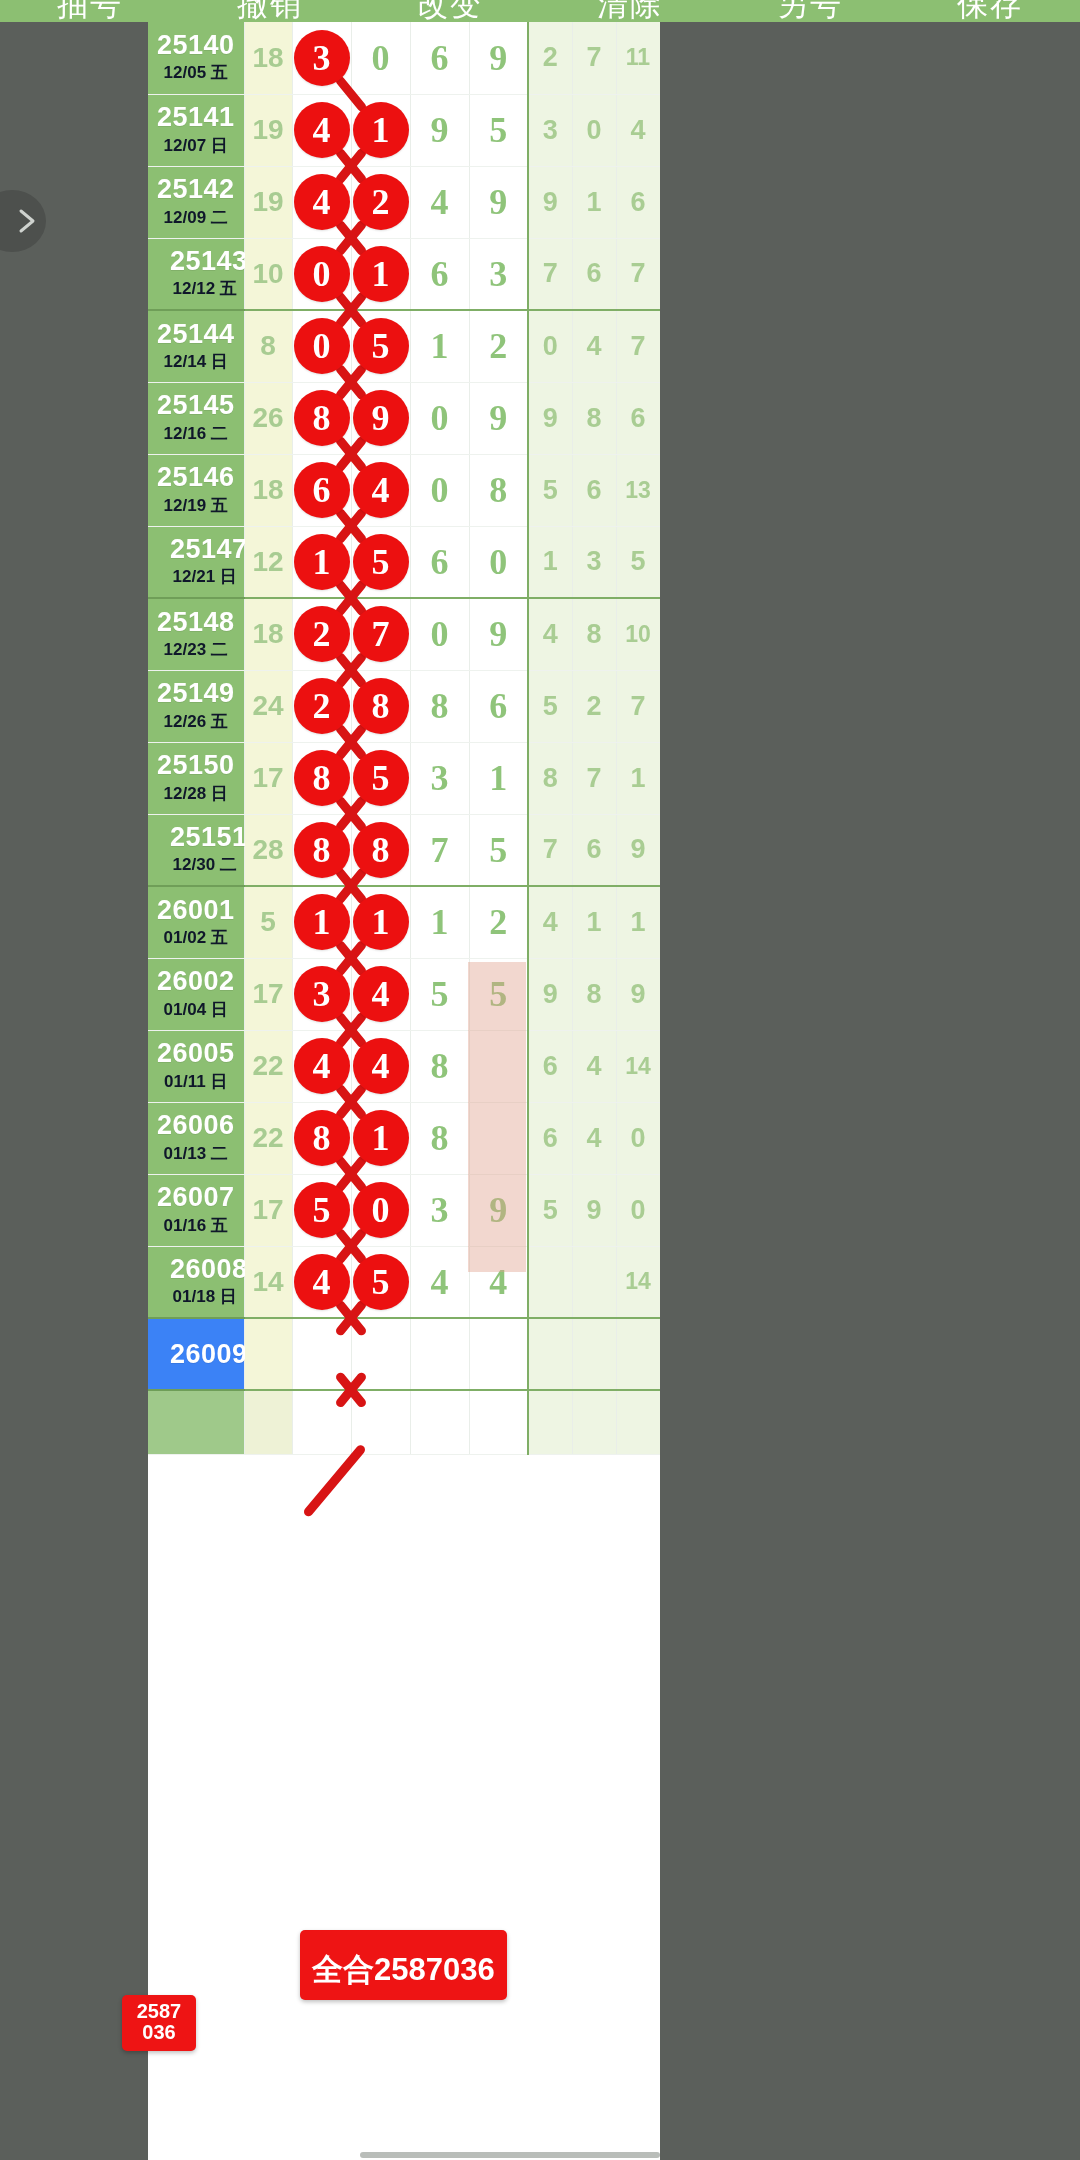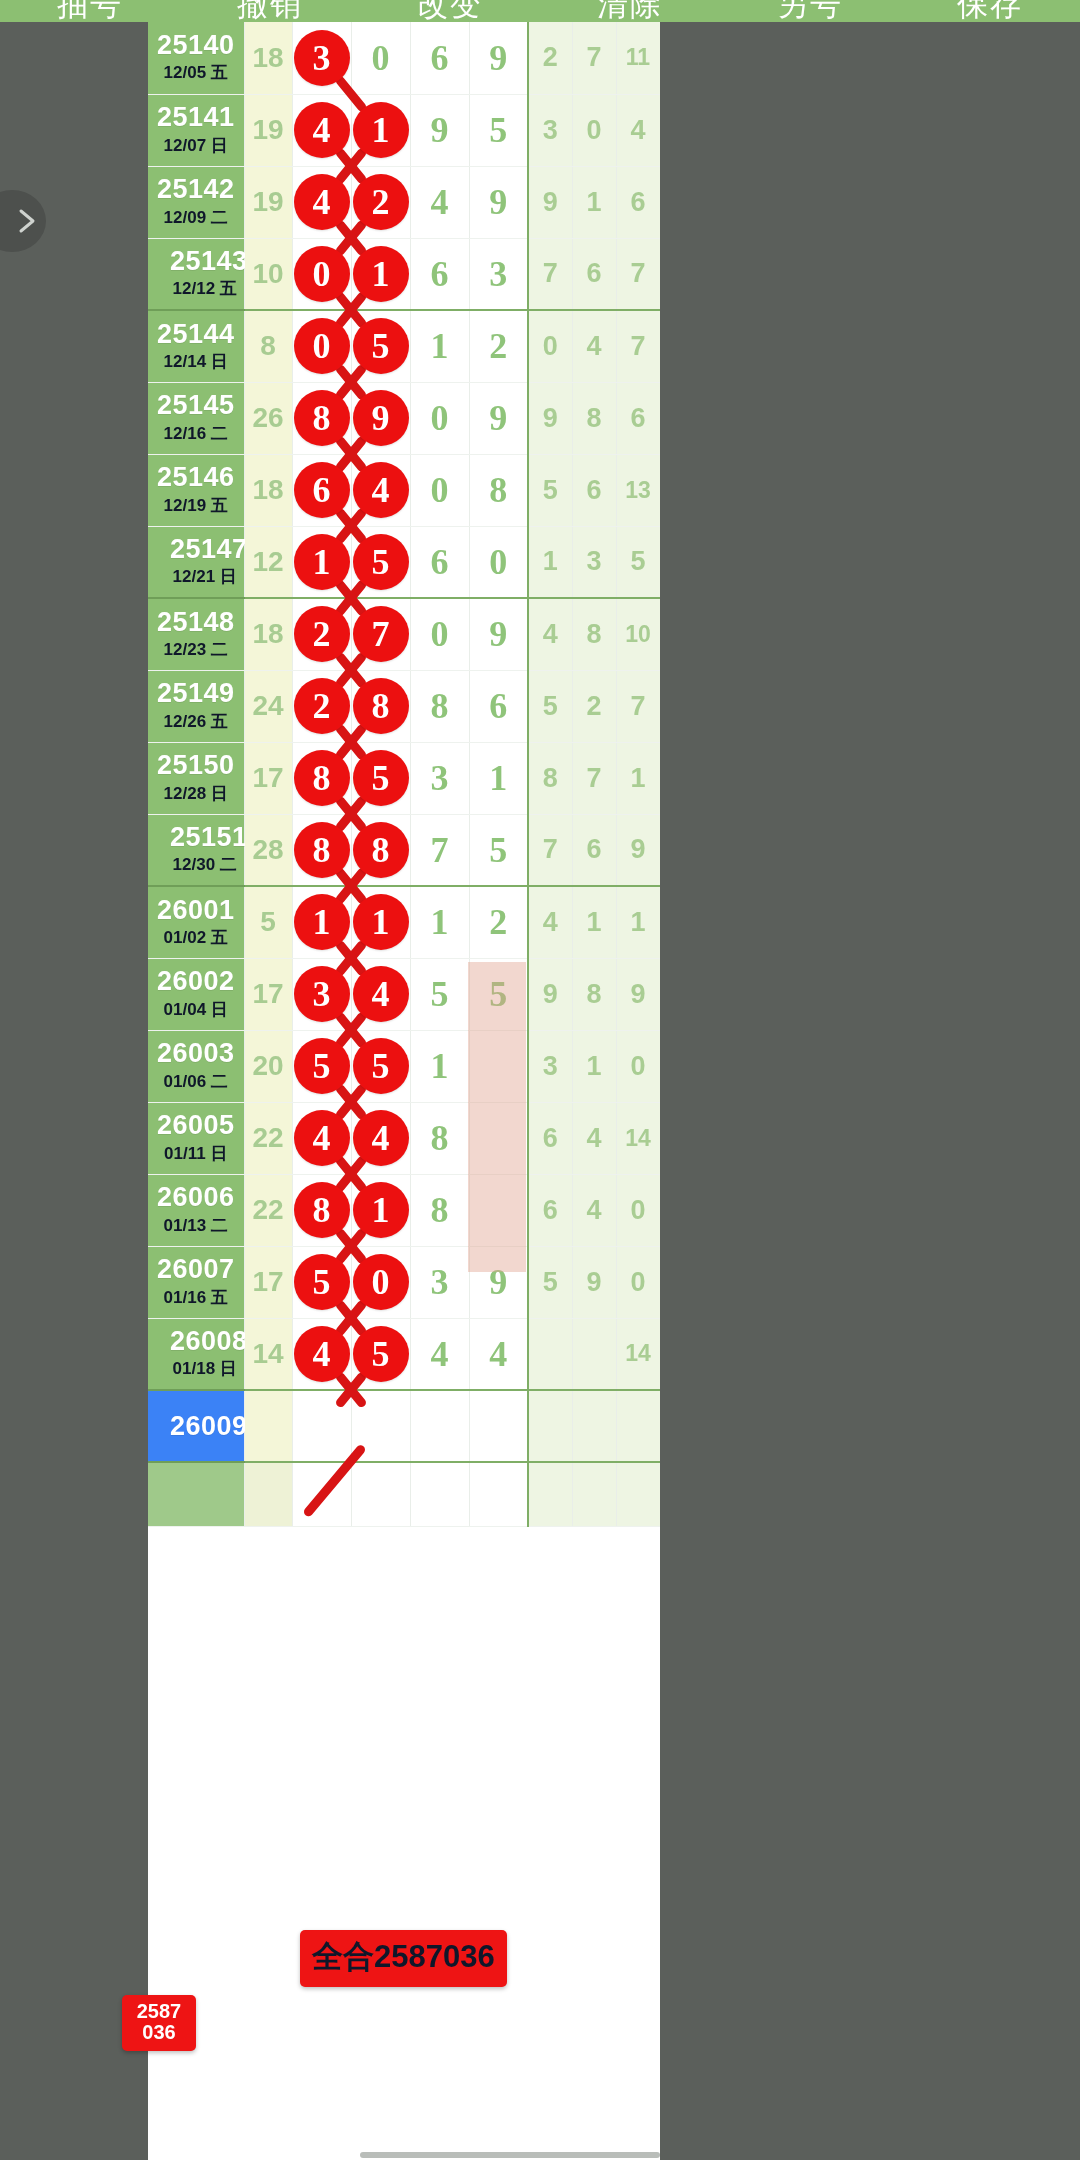--- a/index.html
+++ b/index.html
@@ -160,23 +160,23 @@
     width: 58px; height: 310px;
     background: rgba(223,160,140,.42);
     z-index: 2;
   }
 
   
   .sum-badge {
     position: absolute;
     left: 300px; top: 1930px;
     background: #ee1414;
-    color: #0f172a;
+    color: #ffffff;
     font-size: 31px; font-weight: bold;
-    padding: 6px 12px 9px;
+    padding: 19px 12px 9px;
     border-radius: 5px;
     white-space: nowrap;
     z-index: 12;
     box-shadow: 0 2px 4px rgba(0,0,0,.25);
   }
 
   
   .tag-badge {
     position: absolute;
     left: 122px; top: 1995px;
@@ -429,34 +429,20 @@
               <div class="id-date">01/04 日</div>
             </td>
             <td class="sum-cell">17</td>
             <td class="digit-cell"><span class="ball">3</span></td>
             <td class="digit-cell"><span class="ball">4</span></td>
             <td class="digit-cell"><span class="plain">5</span></td>
             <td class="digit-cell last-digit"><span class="plain">5</span></td>
             <td class="stat-cell">9</td>
             <td class="stat-cell">8</td>
             <td class="stat-cell">9</td>
-          </tr>
-          <tr>
-            <td class="id-cell">
-              <div class="id-no">26003</div>
-              <div class="id-date">01/06 二</div>
-            </td>
-            <td class="sum-cell">20</td>
-            <td class="digit-cell"><span class="ball">5</span></td>
-            <td class="digit-cell"><span class="ball">5</span></td>
-            <td class="digit-cell"><span class="plain">1</span></td>
-            <td class="digit-cell last-digit"><span class="plain"></span></td>
-            <td class="stat-cell">3</td>
-            <td class="stat-cell">1</td>
-            <td class="stat-cell">0</td>
           </tr>
           <tr>
             <td class="id-cell">
               <div class="id-no">26005</div>
               <div class="id-date">01/11 日</div>
             </td>
             <td class="sum-cell">22</td>
             <td class="digit-cell"><span class="ball">4</span></td>
             <td class="digit-cell"><span class="ball">4</span></td>
             <td class="digit-cell"><span class="plain">8</span></td>

